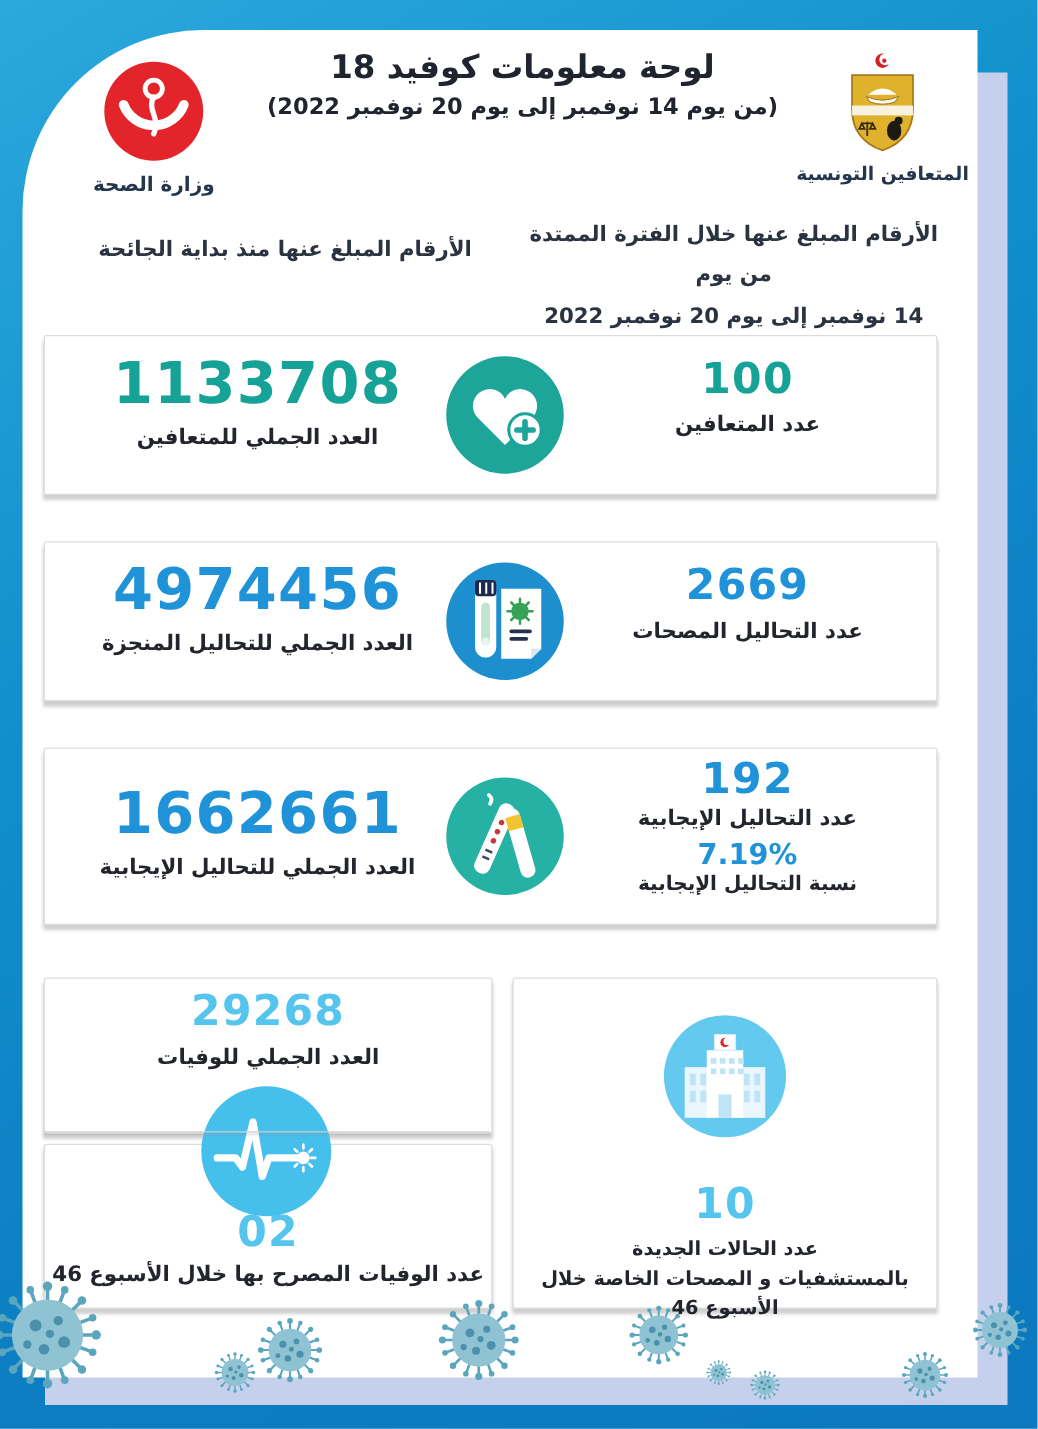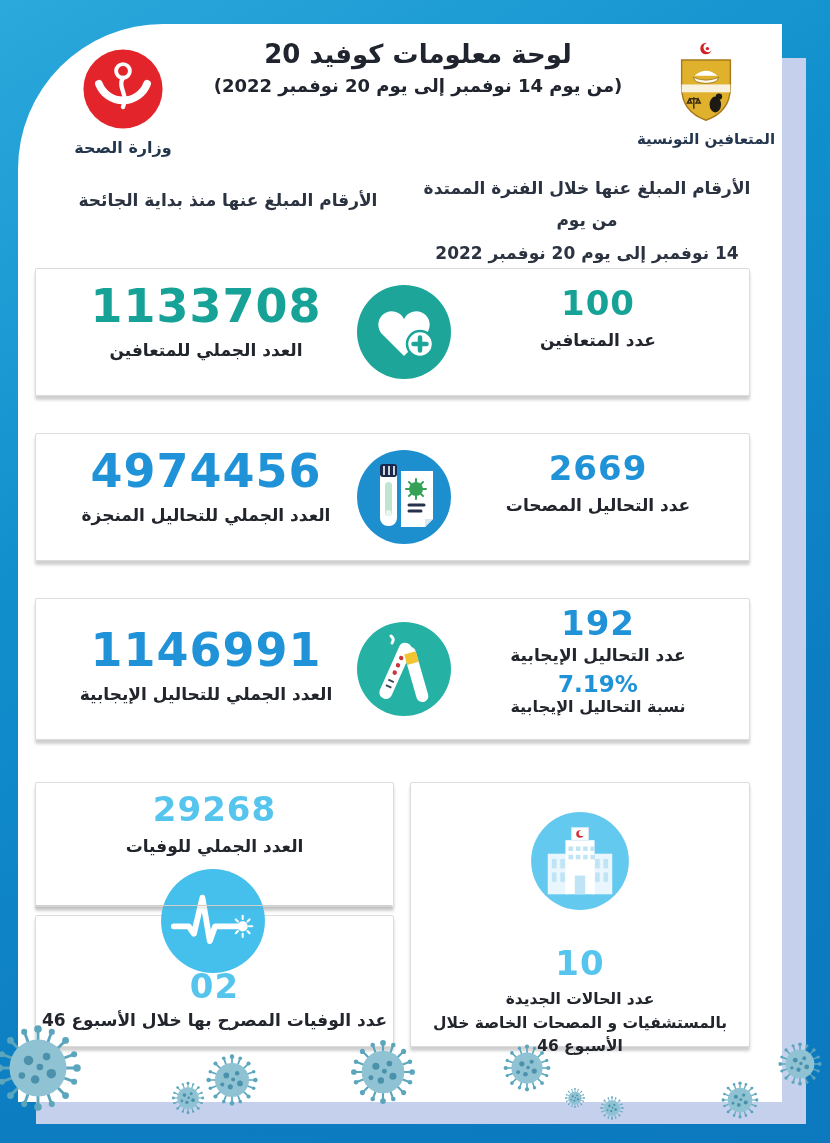--- a/index.html
+++ b/index.html
@@ -81,21 +81,21 @@
       <svg viewBox="0 0 100 100">
         <circle cx="50" cy="50" r="46" fill="#e3242b"></circle>
         <path d="M22,44 A30,30 0 0 0 78,44" fill="none" stroke="#ffffff" stroke-width="9" stroke-linecap="round"></path>
         <circle cx="50" cy="29" r="8" fill="none" stroke="#ffffff" stroke-width="4.5"></circle>
         <path d="M50,37 C43,48 57,57 50,71" fill="none" stroke="#ffffff" stroke-width="5" stroke-linecap="round"></path>
       </svg>
       <div class="logo-label">وزارة الصحة</div>
     </div>
 
     <div class="title-block">
-      <div class="title-line1">لوحة معلومات كوفيد 20</div>
+      <div class="title-line1">لوحة معلومات كوفيد 18</div>
       <div class="title-line3">(من يوم 14 نوفمبر إلى يوم 20  نوفمبر 2022)</div>
     </div>
 
     <div class="republic-block">
       <svg viewBox="0 0 100 120">
         <circle cx="50" cy="12" r="8" fill="#d22027"></circle>
         <circle cx="53" cy="10.5" r="6.5" fill="#ffffff"></circle>
         <circle cx="52" cy="12" r="2.4" fill="#d22027"></circle>
         <path d="M16,28 h68 v38 q0,34 -34,46 q-34,-12 -34,-46 z" fill="#e0b12c" stroke="#a8791b" stroke-width="2"></path>
         <path d="M34,50 Q50,36 66,50 Z" fill="#ffffff"></path>
@@ -173,21 +173,21 @@
           <circle cx="41.5" cy="46" r="2.2" fill="#c9373c"></circle>
           <circle cx="41.5" cy="54" r="2.2" fill="#c9373c"></circle>
           <path d="M38.5,63 h6 M38.5,69 h6" stroke="#3b4a5a" stroke-width="2"></path>
         </g>
         <g transform="rotate(-16 62 55)">
           <rect x="56" y="27" width="12" height="57" rx="6" fill="#ffffff"></rect>
           <rect x="56" y="33" width="12" height="11" fill="#f3c431"></rect>
         </g>
       </svg>
       <div class="t-block" style="top:26px;">
-        <div class="big-num blue">1146991</div>
+        <div class="big-num blue">1662661</div>
         <div class="stat-label">العدد الجملي للتحاليل الإيجابية</div>
       </div>
     </div>
 
     <div class="card card-deaths-total">
       <div class="mid-num lblue">29268</div>
       <div class="stat-label">العدد الجملي للوفيات</div>
     </div>
 
     <div class="card card-deaths-week">

